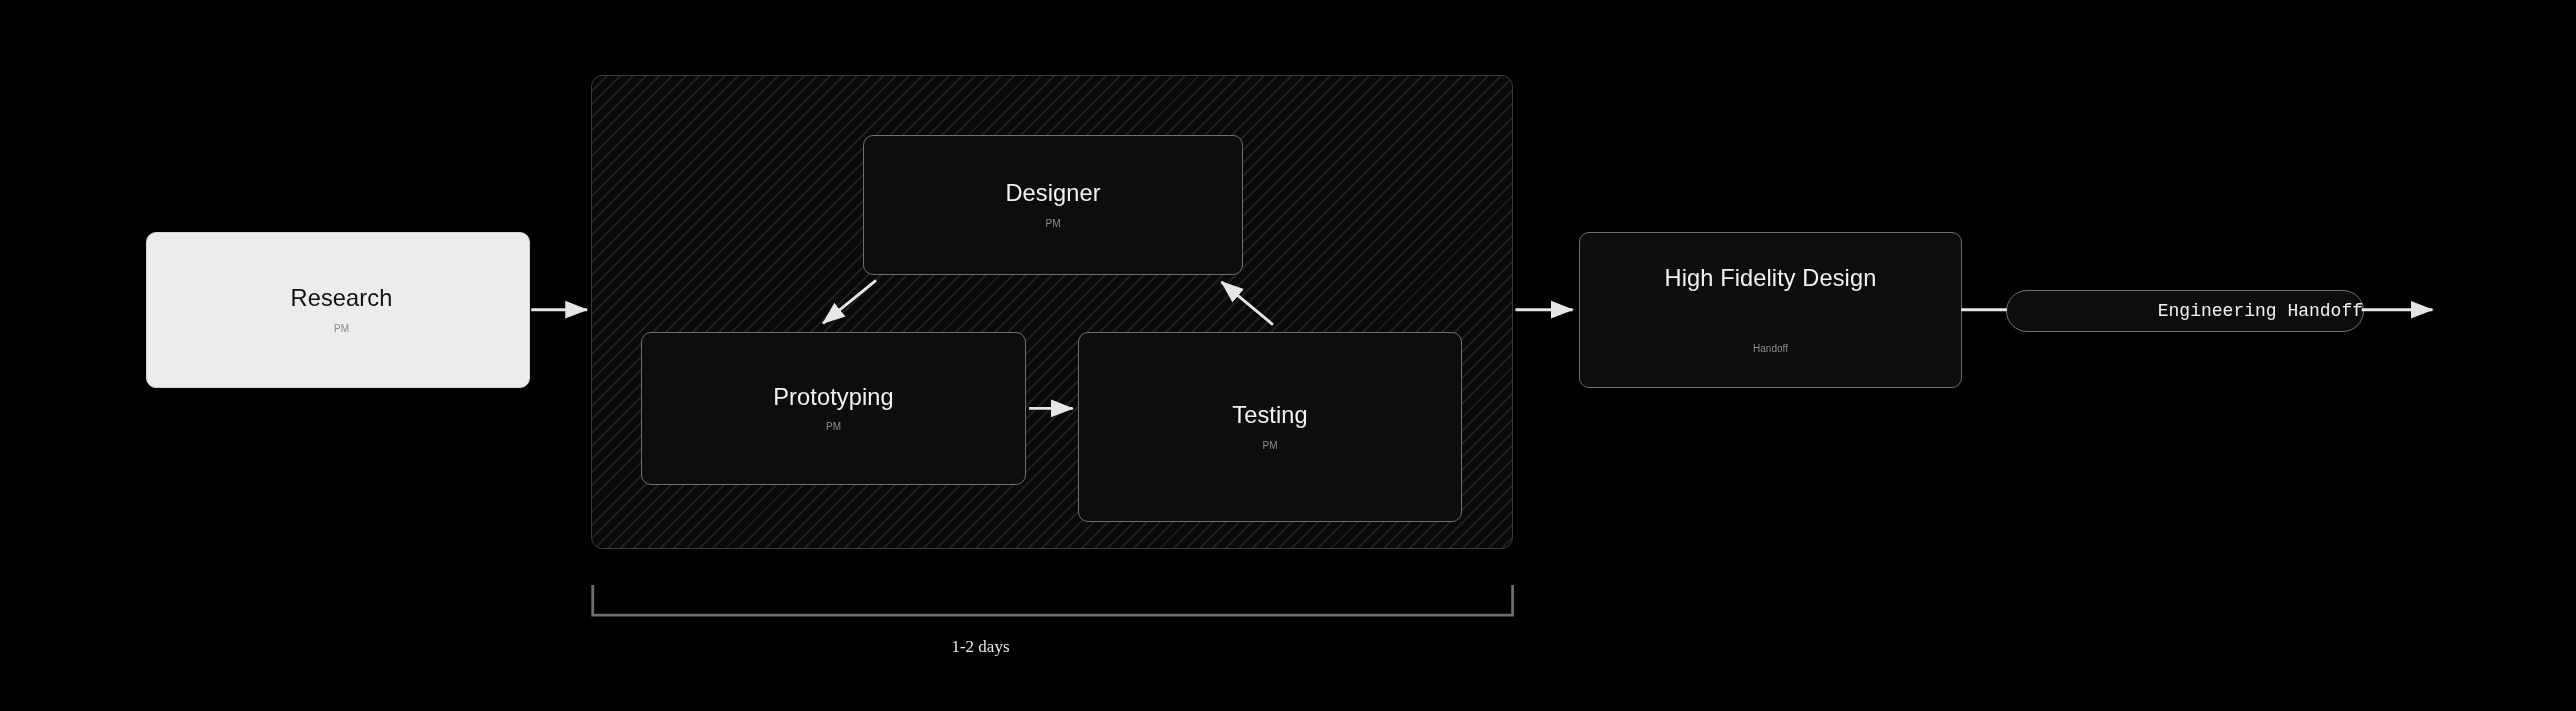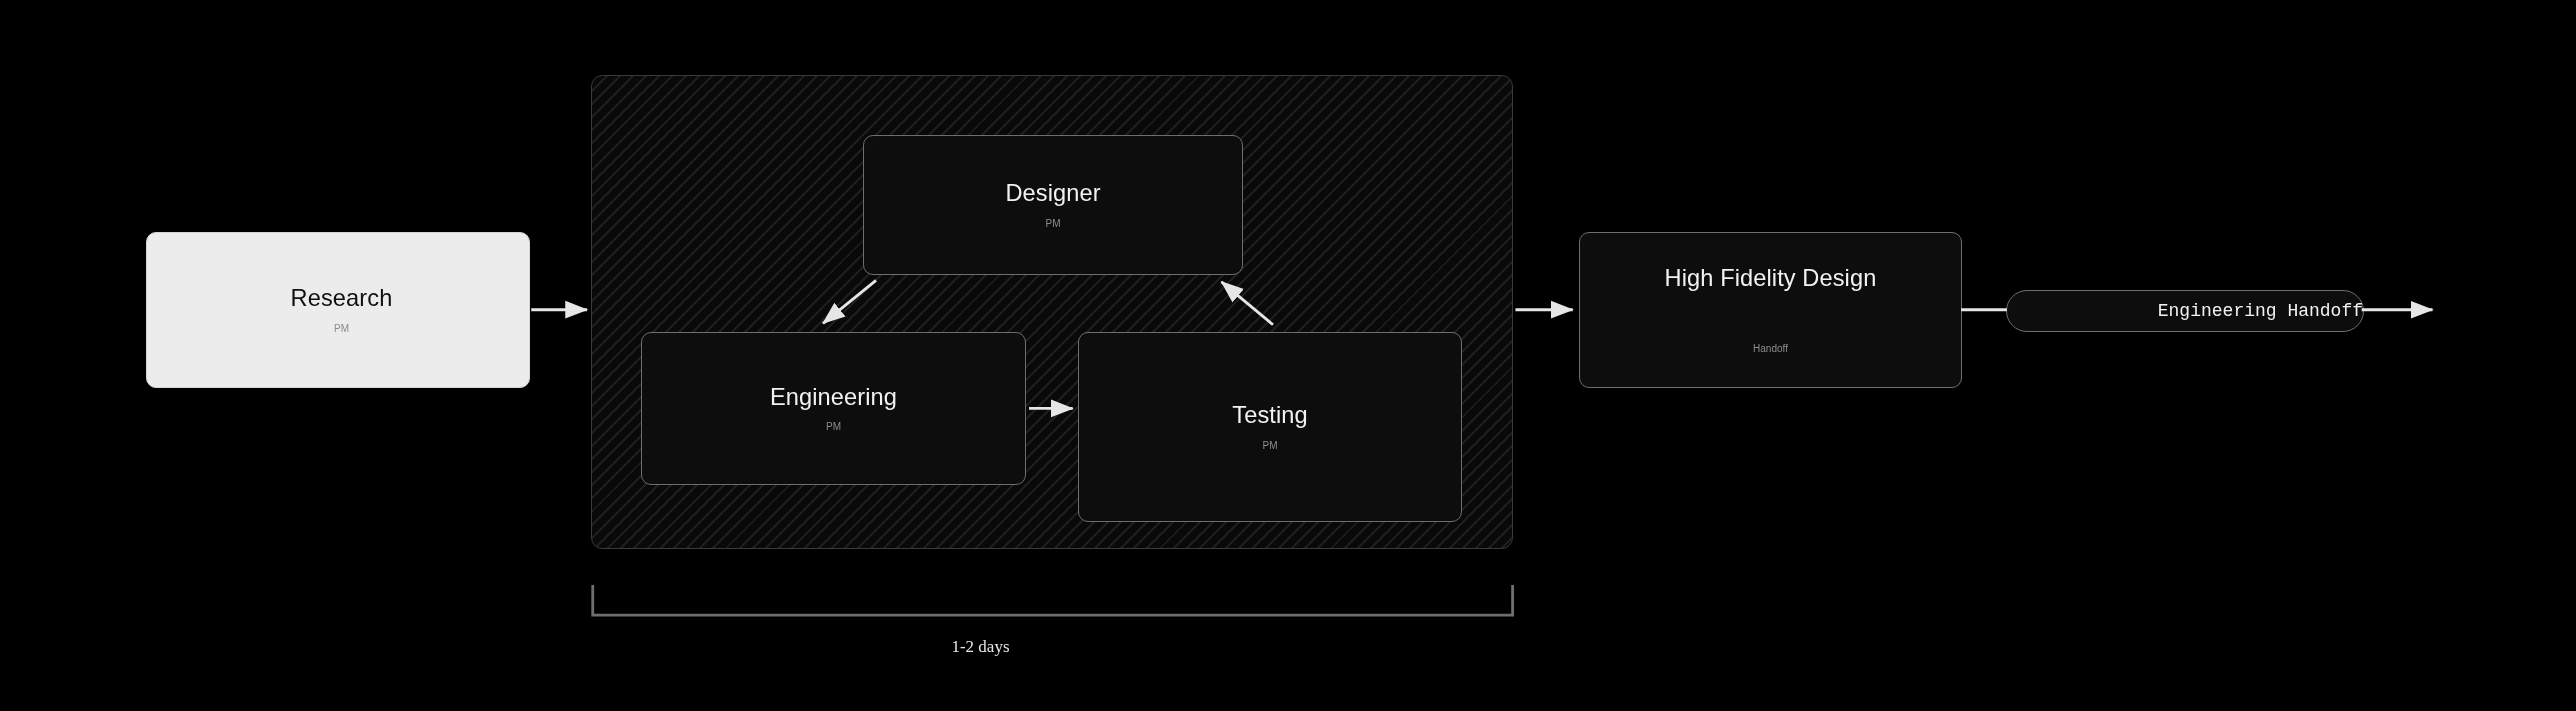--- a/index.html
+++ b/index.html
@@ -119,21 +119,21 @@
     <div class="title">Research</div>
     <div class="subtitle">PM</div>
   </div>
 
   <div class="node" style="left:863px; top:135px; width:380px; height:140px;">
     <div class="title">Designer</div>
     <div class="subtitle">PM</div>
   </div>
 
   <div class="node" style="left:641px; top:332px; width:385px; height:153px;">
-    <div class="title">Engineering</div>
+    <div class="title">Prototyping</div>
     <div class="subtitle">PM</div>
   </div>
 
   <div class="node" style="left:1078px; top:332px; width:384px; height:190px;">
     <div class="title">Testing</div>
     <div class="subtitle">PM</div>
   </div>
 
   <div class="node" style="left:1579px; top:232px; width:383px; height:156px;gap:40px;">
     <div class="title">High Fidelity Design</div>

